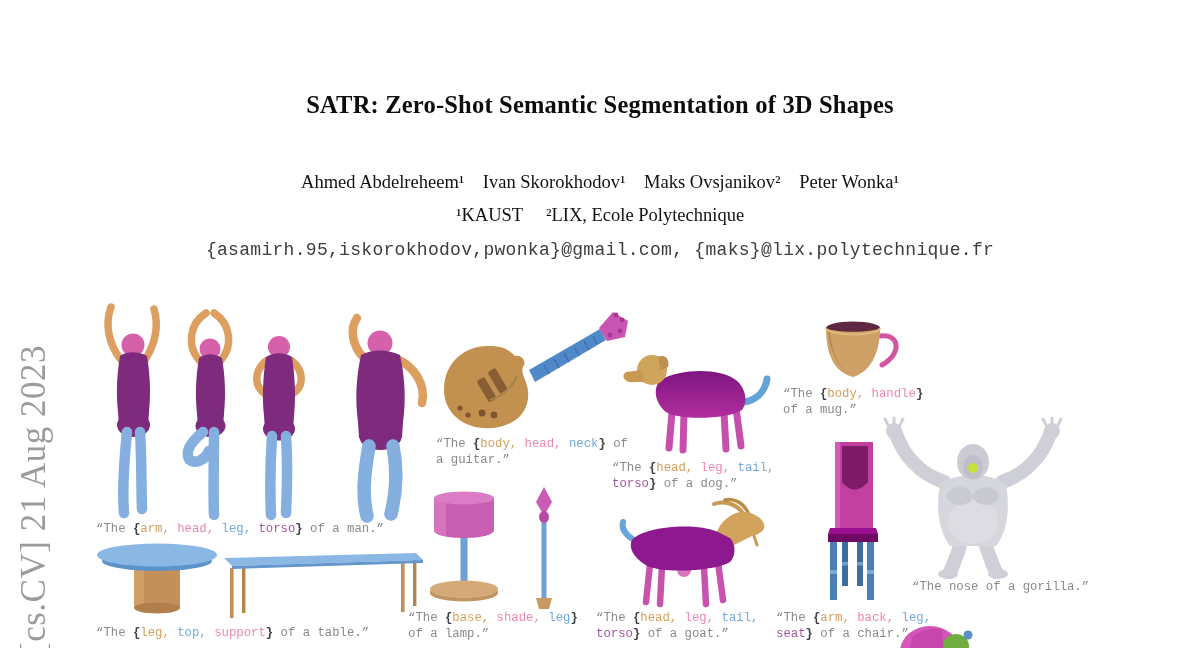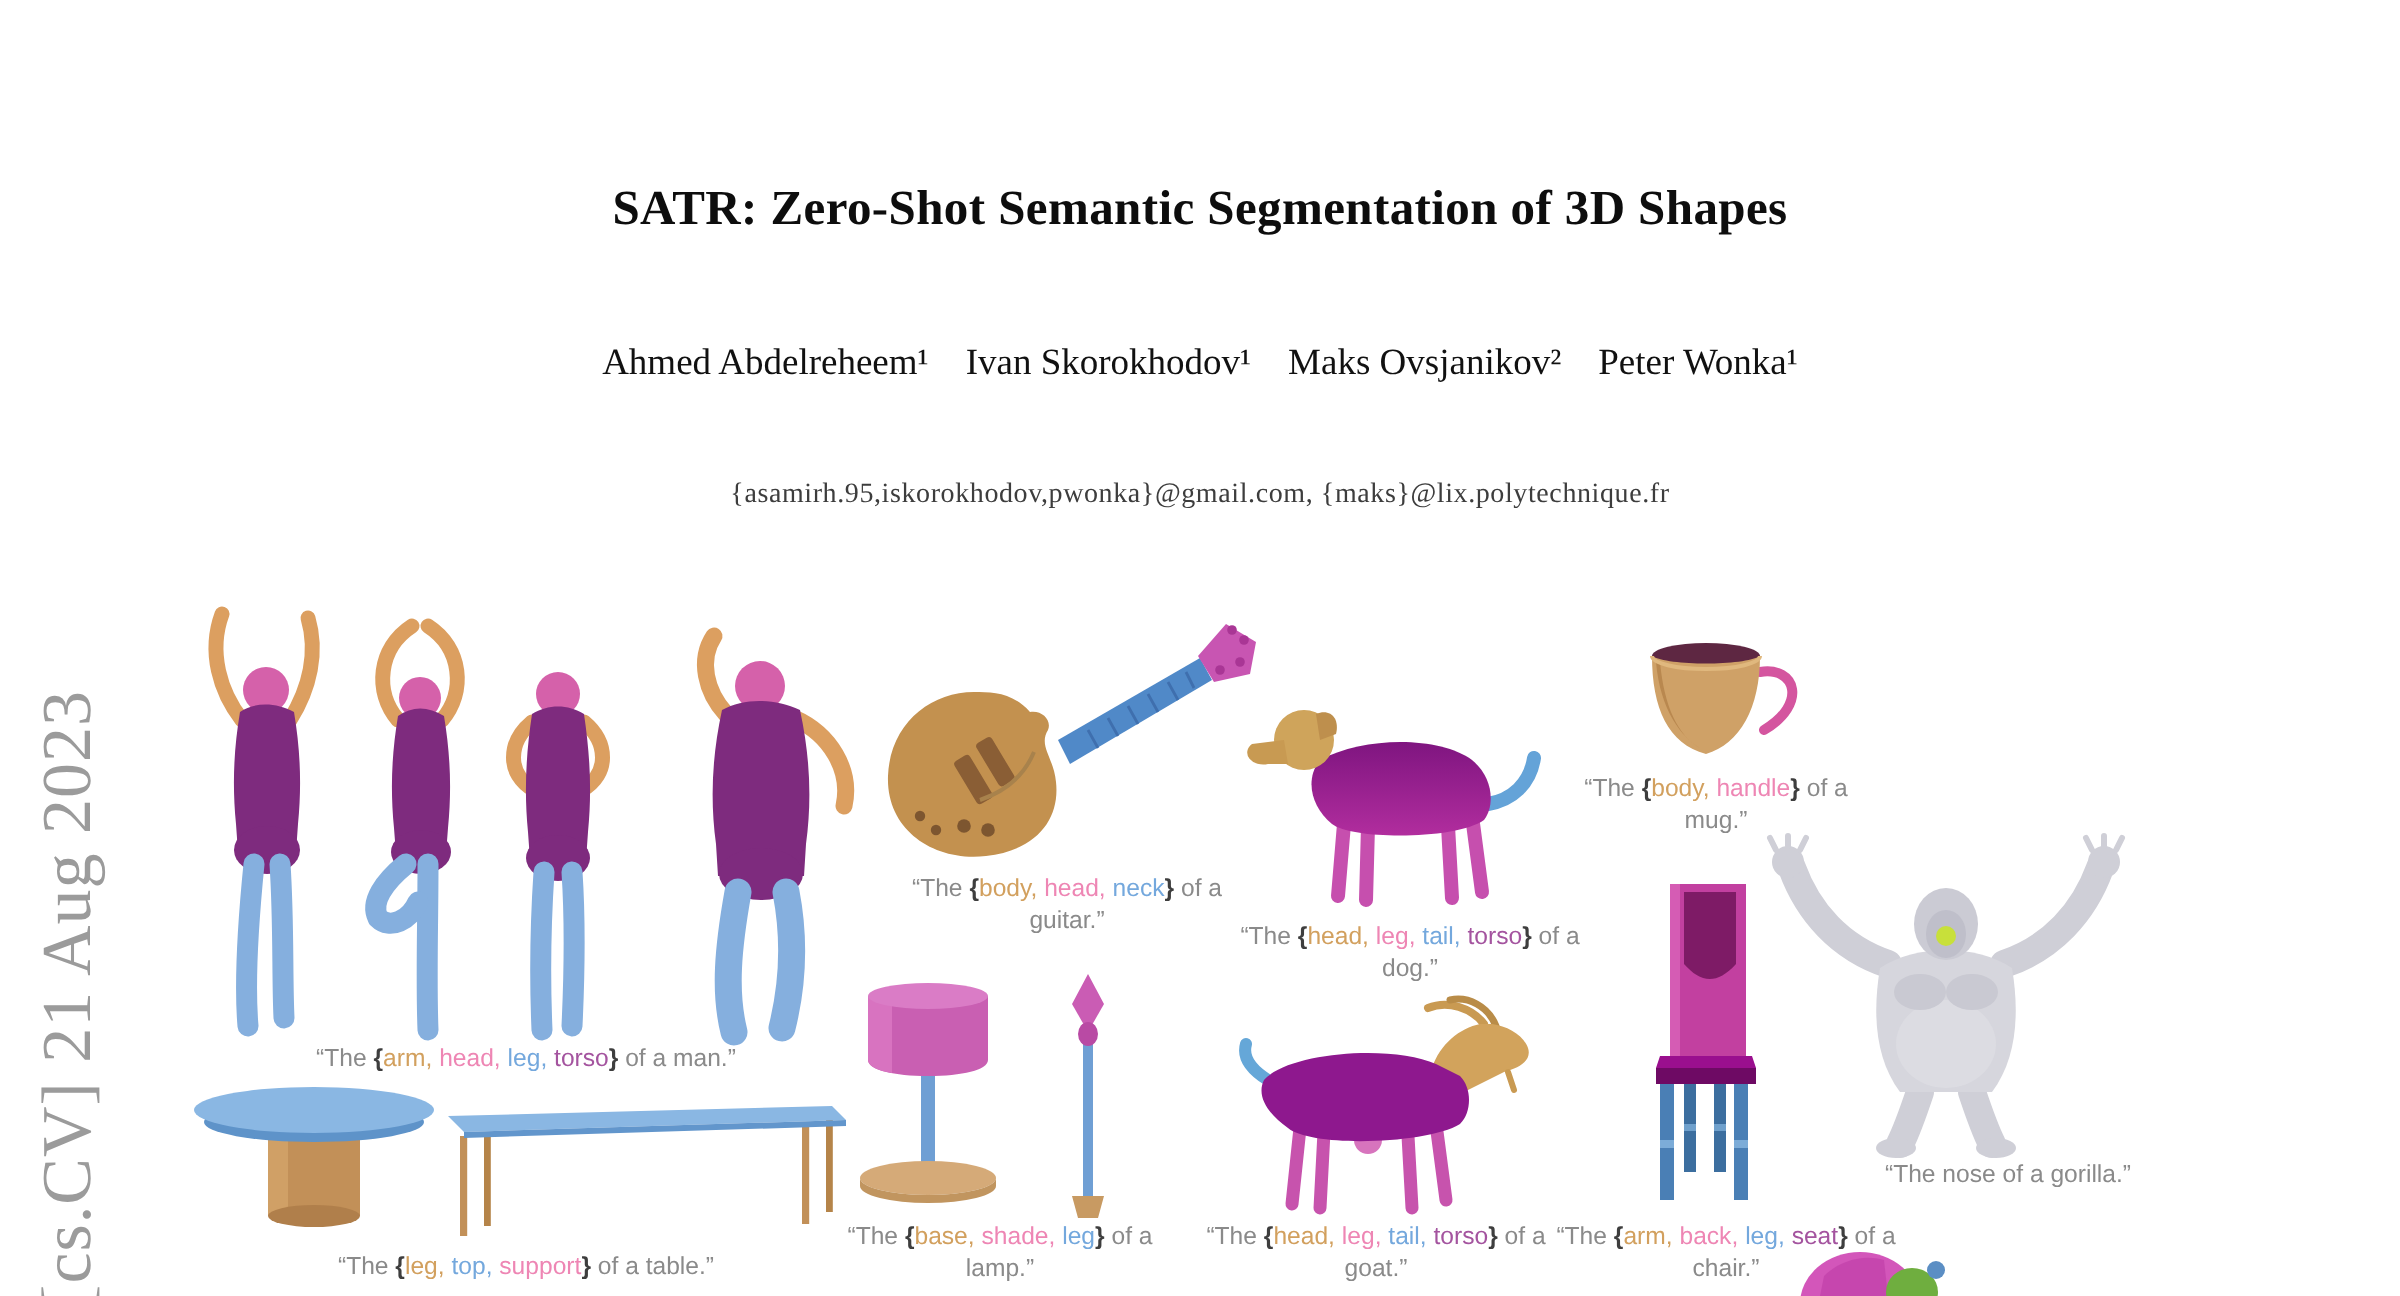--- a/index.html
+++ b/index.html
@@ -5,27 +5,27 @@
   html,body{margin:0;padding:0;background:#fff;}
   .stage{position:relative;width:1200px;height:648px;background:#ffffff;overflow:hidden;
          font-family:"Liberation Serif",serif;}
   .title{position:absolute;top:91px;left:0;width:100%;text-align:center;
          font-weight:bold;font-size:24.5px;color:#0d0d0d;letter-spacing:.2px;}
   .authors{position:absolute;top:172px;left:0;width:100%;text-align:center;
          font-size:18.5px;color:#111;white-space:pre;}
   .affil{position:absolute;top:205px;left:0;width:100%;text-align:center;
          font-size:18.5px;color:#111;white-space:pre;}
   .emails{position:absolute;top:240px;left:0;width:100%;text-align:center;
-         font-family:Liberation Serif, serif;
-         font-size:14px;color:#3d3d3d;letter-spacing:.3px;}
+         font-family:Liberation Mono, monospace;
+         font-size:18px;color:#3d3d3d;letter-spacing:.3px;}
   .side-label{position:absolute;left:14px;bottom:-6px;writing-mode:vertical-rl;
          transform:rotate(180deg);font-size:35px;color:#9b9b9b;letter-spacing:.5px;
          font-family:"Liberation Serif",serif;}
-  .cap{position:absolute;font-family:Liberation Sans, sans-serif;
-       font-size:12.3px;color:#8a8a8a;text-align:center;line-height:1.28;}
+  .cap{position:absolute;font-family:Liberation Mono, monospace;
+       font-size:12.3px;color:#8a8a8a;line-height:1.28;}
   .cap .b{font-weight:bold;}
   svg{position:absolute;overflow:visible;}
   
   .head{fill:#D561AA;}
   .torso{fill:#7E2B7E;}
   .arm{stroke:#DC9F60;stroke-width:7.5;fill:none;stroke-linecap:round;}
   .arm4{stroke:#DC9F60;stroke-width:8.5;fill:none;stroke-linecap:round;}
   .leg{stroke:#85AFDE;stroke-width:10.5;fill:none;stroke-linecap:round;}
   .legw{stroke:#85AFDE;stroke-width:13.5;fill:none;stroke-linecap:round;}
   .dogleg{stroke:#C64FAE;stroke-width:7;fill:none;stroke-linecap:round;}
@@ -34,20 +34,21 @@
 </style>
 </head>
 <body>
 
 <div class="stage">
 
   <div class="side-label">[cs.CV] 21 Aug 2023</div>
 
   <div class="title">SATR: Zero-Shot Semantic Segmentation of 3D Shapes</div>
   <div class="authors">Ahmed Abdelreheem¹    Ivan Skorokhodov¹    Maks Ovsjanikov²    Peter Wonka¹</div>
+  <div class="affil">¹KAUST     ²LIX, Ecole Polytechnique</div>
   <div class="emails">{asamirh.95,iskorokhodov,pwonka}@gmail.com, {maks}@lix.polytechnique.fr</div>
 
   <div>
 
     <svg style="left:96px;top:294px" width="334" height="232" viewBox="0 0 334 232">
 
       <path class="arm" d="M25,66 C14,52 8,32 15,13"></path>
       <path class="arm" d="M49,66 C59,50 63,32 58,15"></path>
       <circle class="head" cx="37" cy="51" r="11.5"></circle>
       <path class="torso" d="M24,62 C21,80 20,98 22,118 L23,132 L52,132 L53,118 C55,98 54,80 51,62 C42,57 31,57 24,62 Z"></path>

